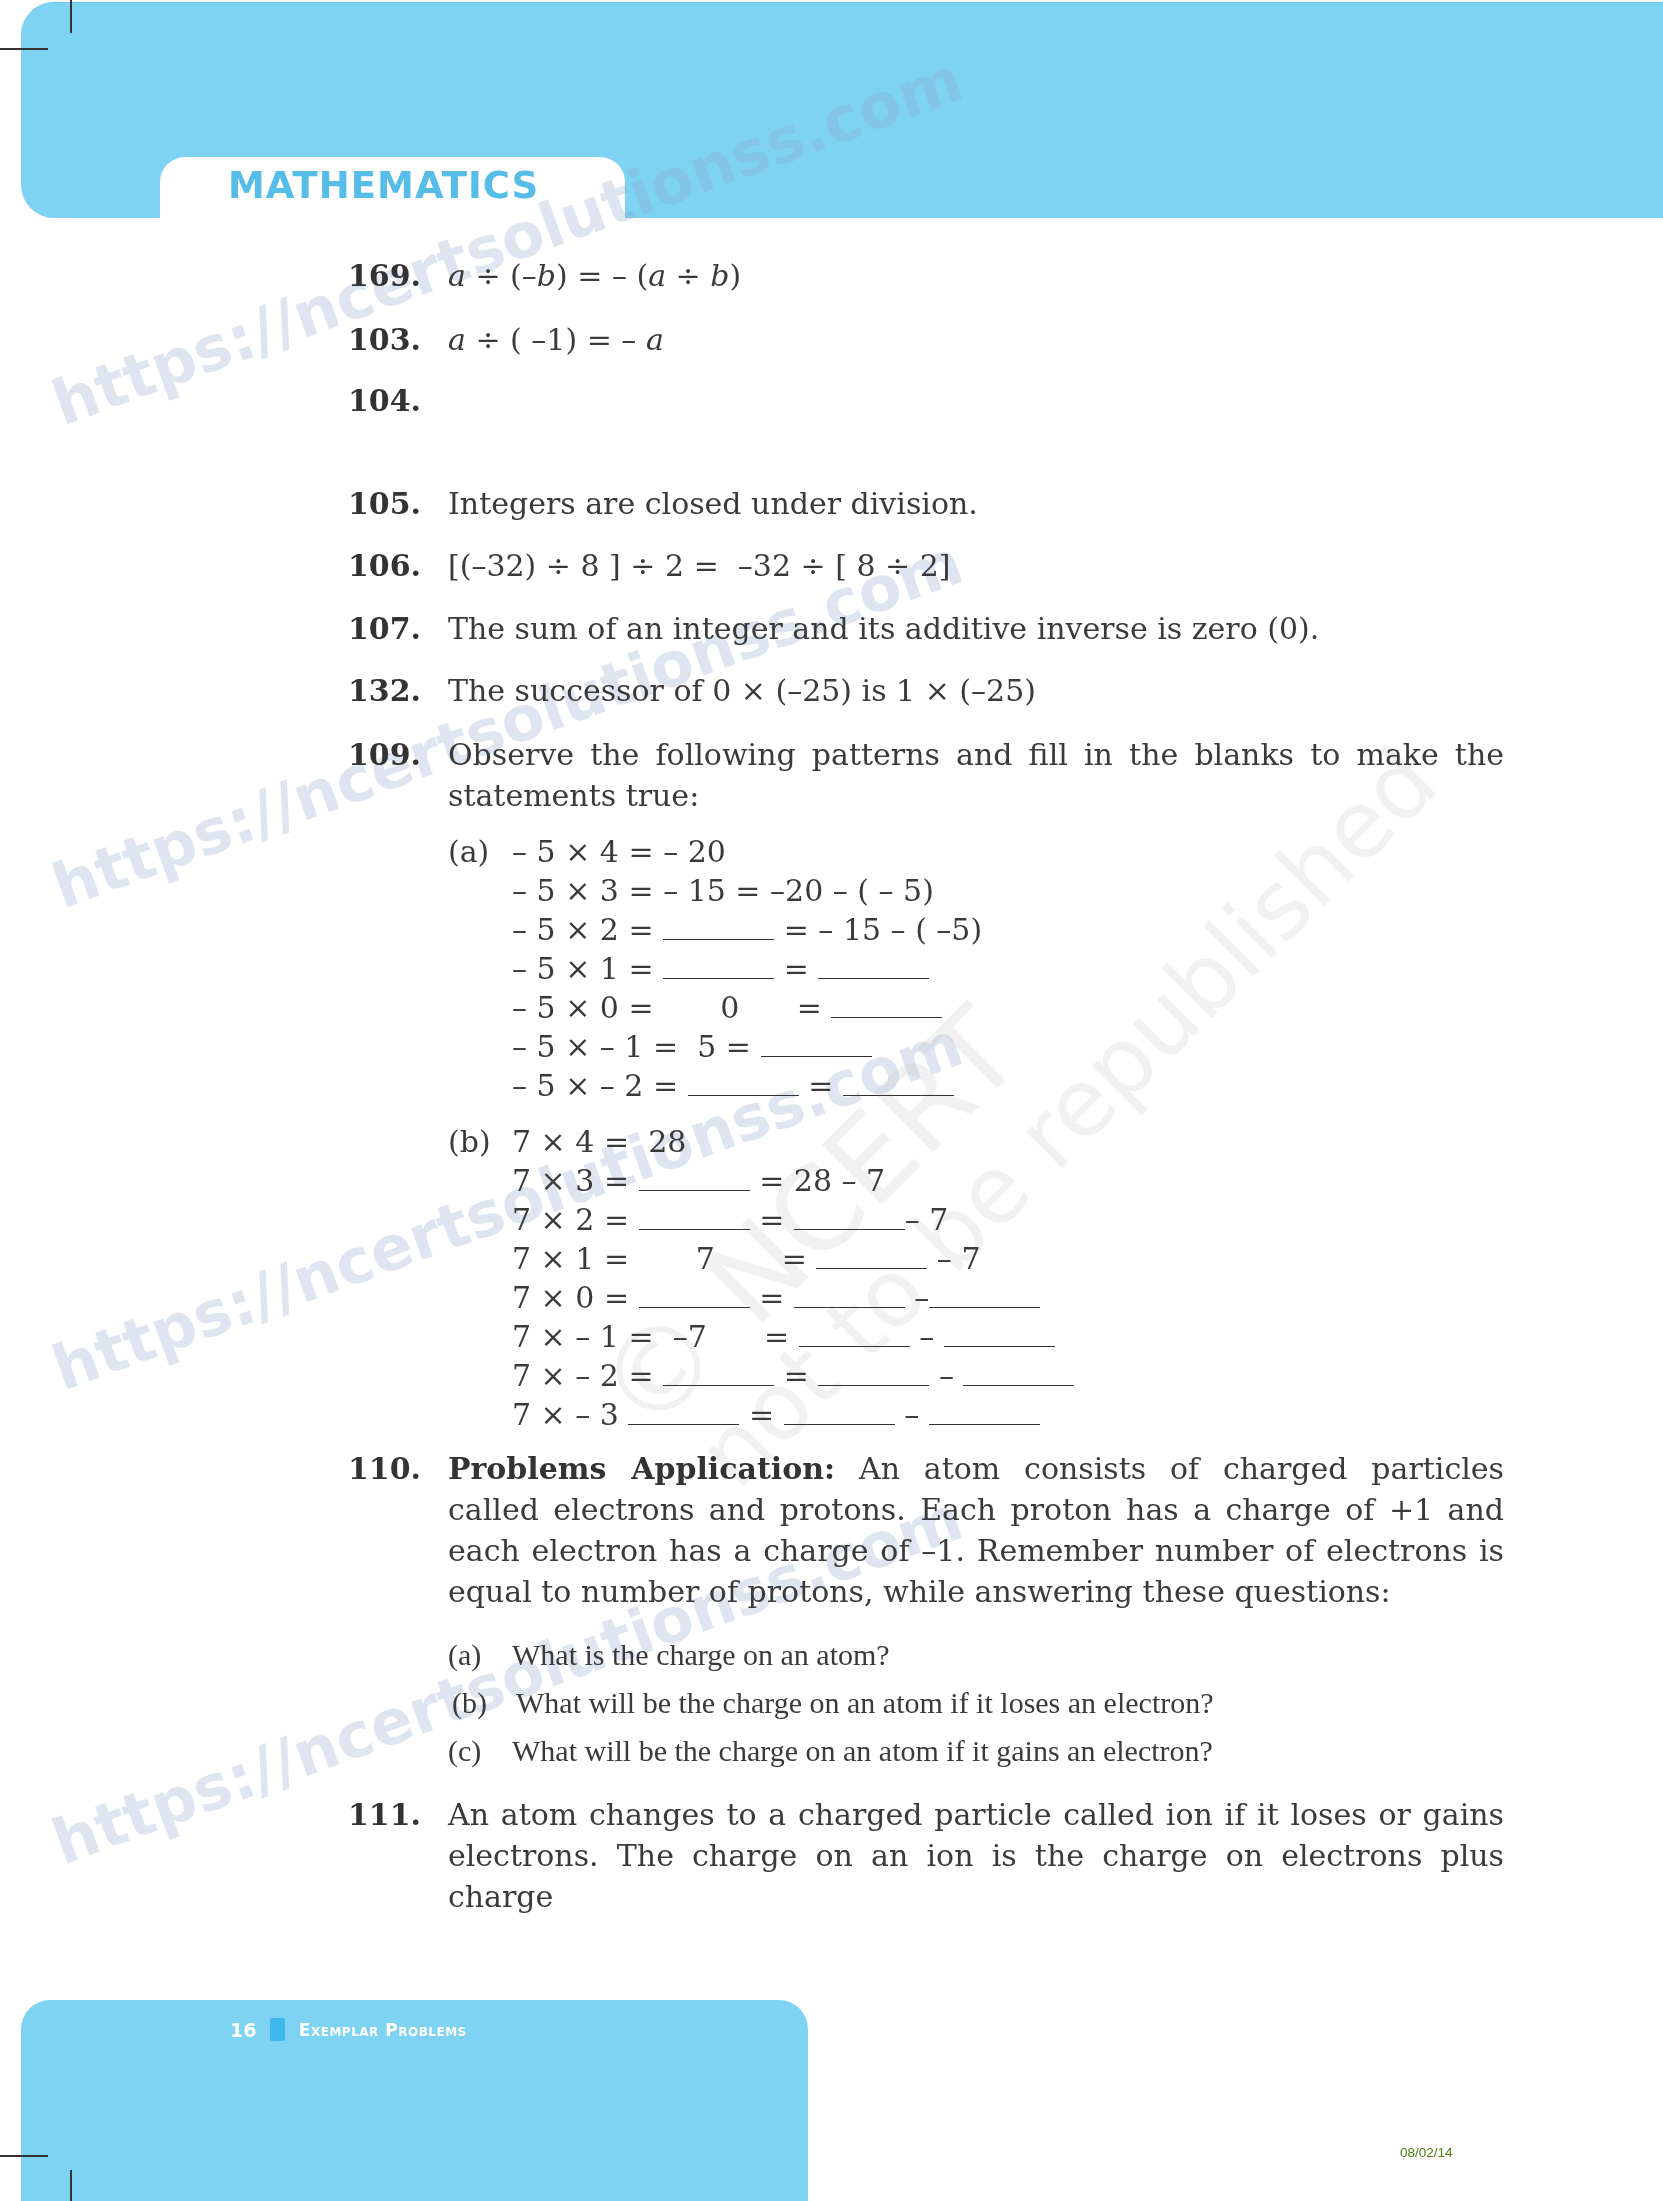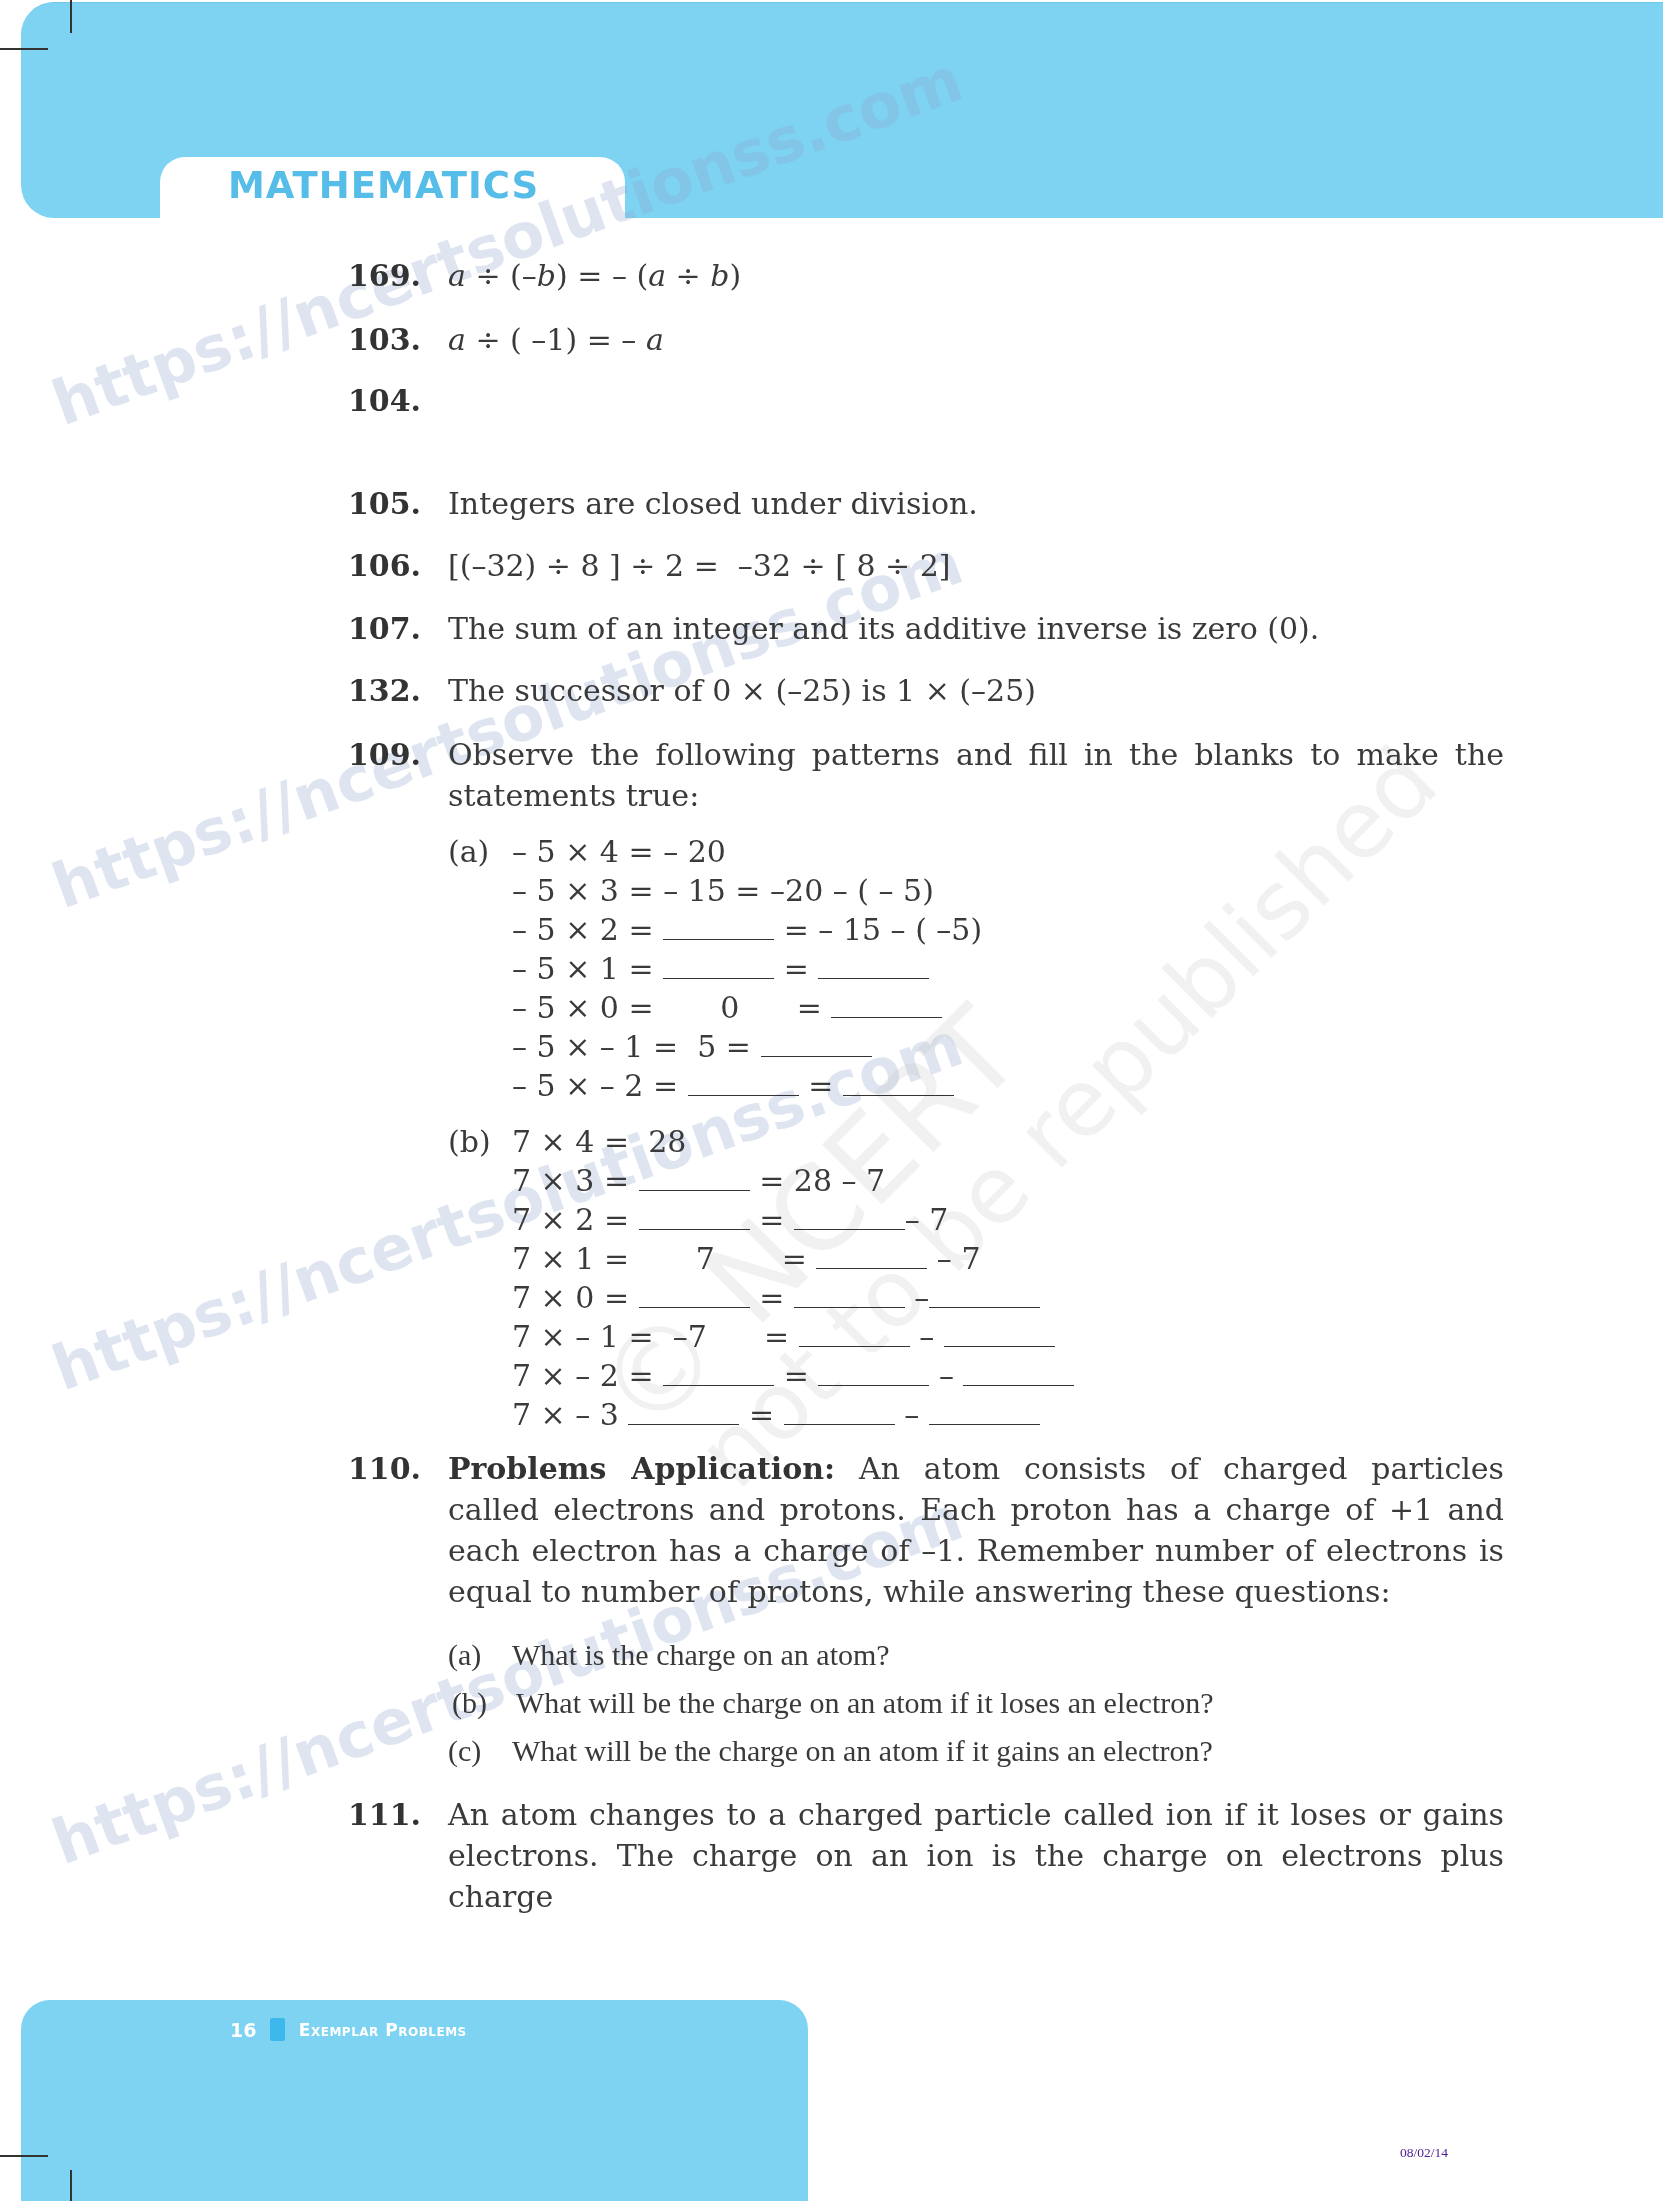--- a/index.html
+++ b/index.html
@@ -32,21 +32,21 @@
   .footer-label {
     position: absolute; left: 230px; top: 2018px;
     font-family: "DejaVu Sans", sans-serif; font-weight: bold; color: #ffffff;
     display: flex; align-items: center; gap: 13.5px;
   }
   .footer-label .pg { font-size: 19px; }
   .footer-label .sq { width: 15.4px; height: 23px; background: #3cb8ec; border-radius: 1.9px; }
   .footer-label .bk { font-size: 17px; font-variant: small-caps; letter-spacing: 0.5px; }
   .print-code {
     position: absolute; left: 1400px; top: 2145px; font-size: 13.5px;
-    color: #4c1d95; font-family: Liberation Serif, serif;
+    color: #4d7c0f; font-family: Liberation Sans, sans-serif;
   }
 
   .content { position: absolute; left: 348px; top: 0; width: 1156px; }
   .q { position: absolute; left: 0; width: 1156px; font-size: 30px; line-height: 41px; }
   .q .num { position: absolute; left: 0; top: 0; font-weight: bold; color: #333; }
   .q .txt { margin-left: 100px; text-align: justify; }
   .q .txt b { color: #333; }
   .it { font-style: italic; }
 
   .pat { position: absolute; font-size: 30px; line-height: 39px; white-space: pre; }

